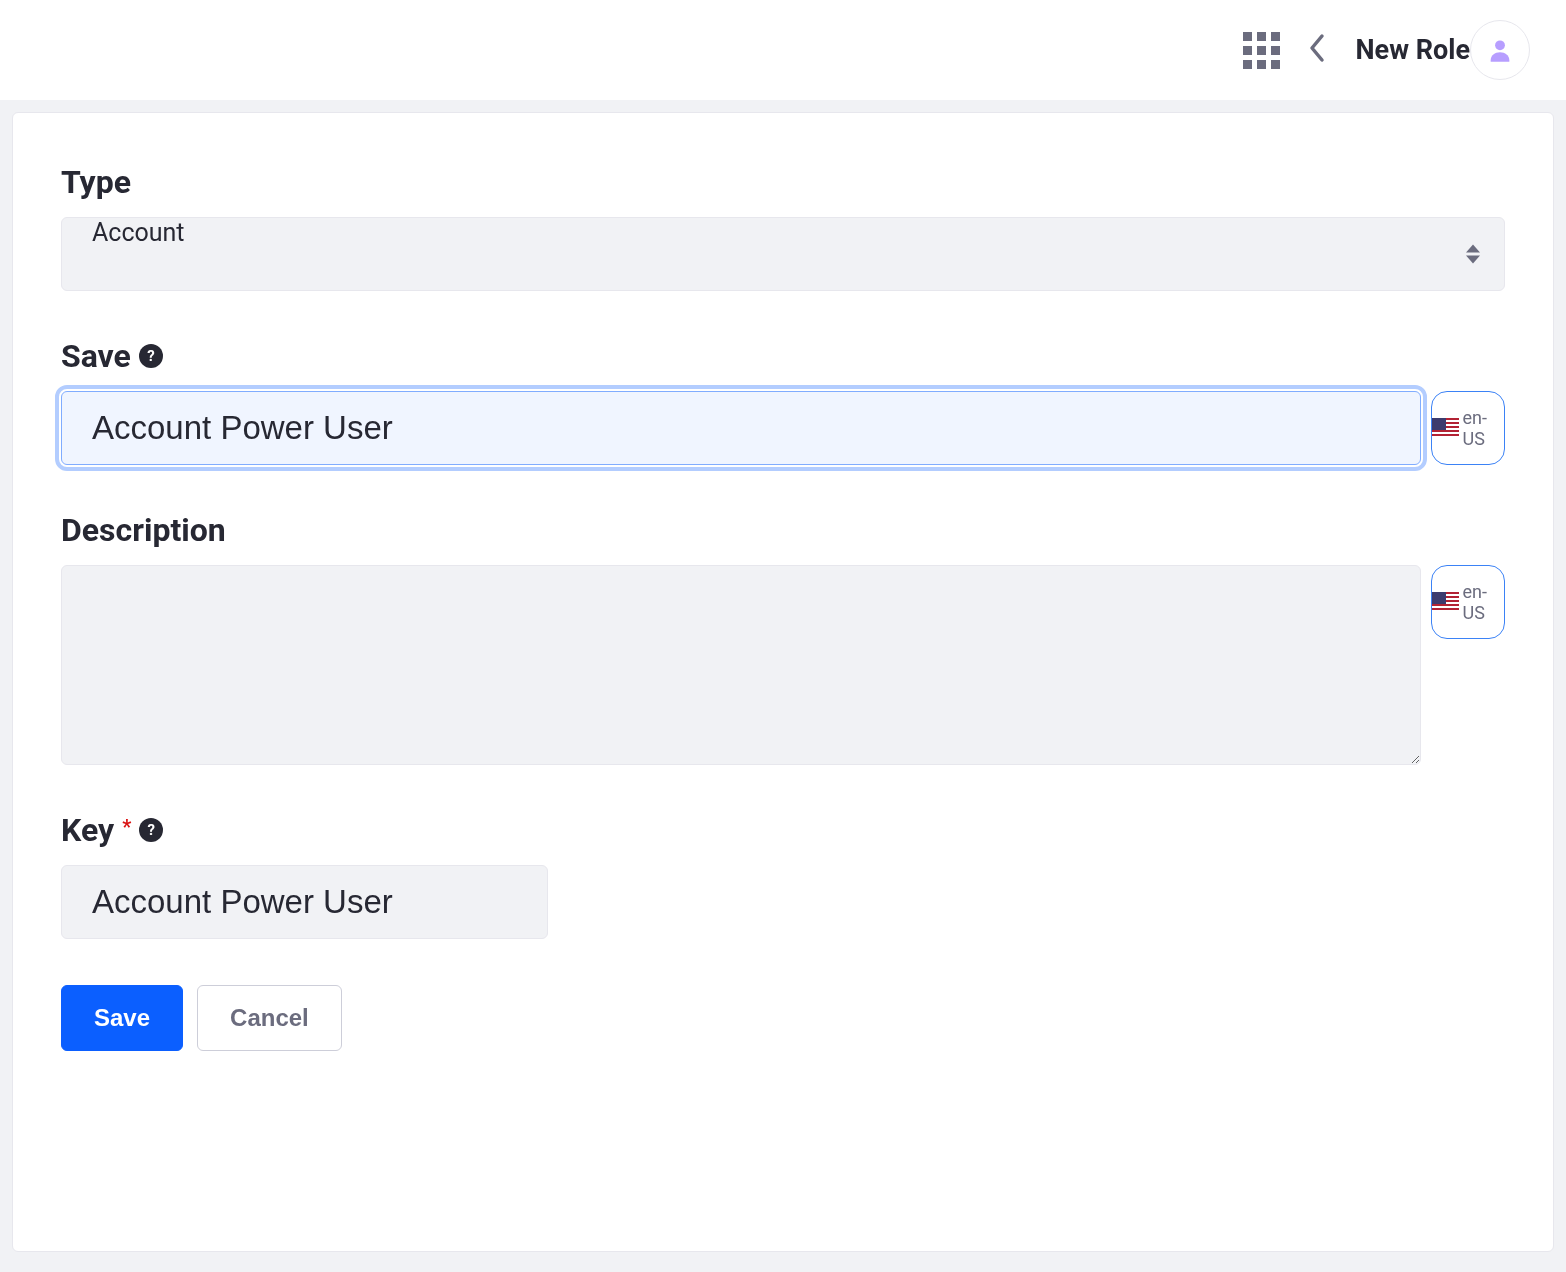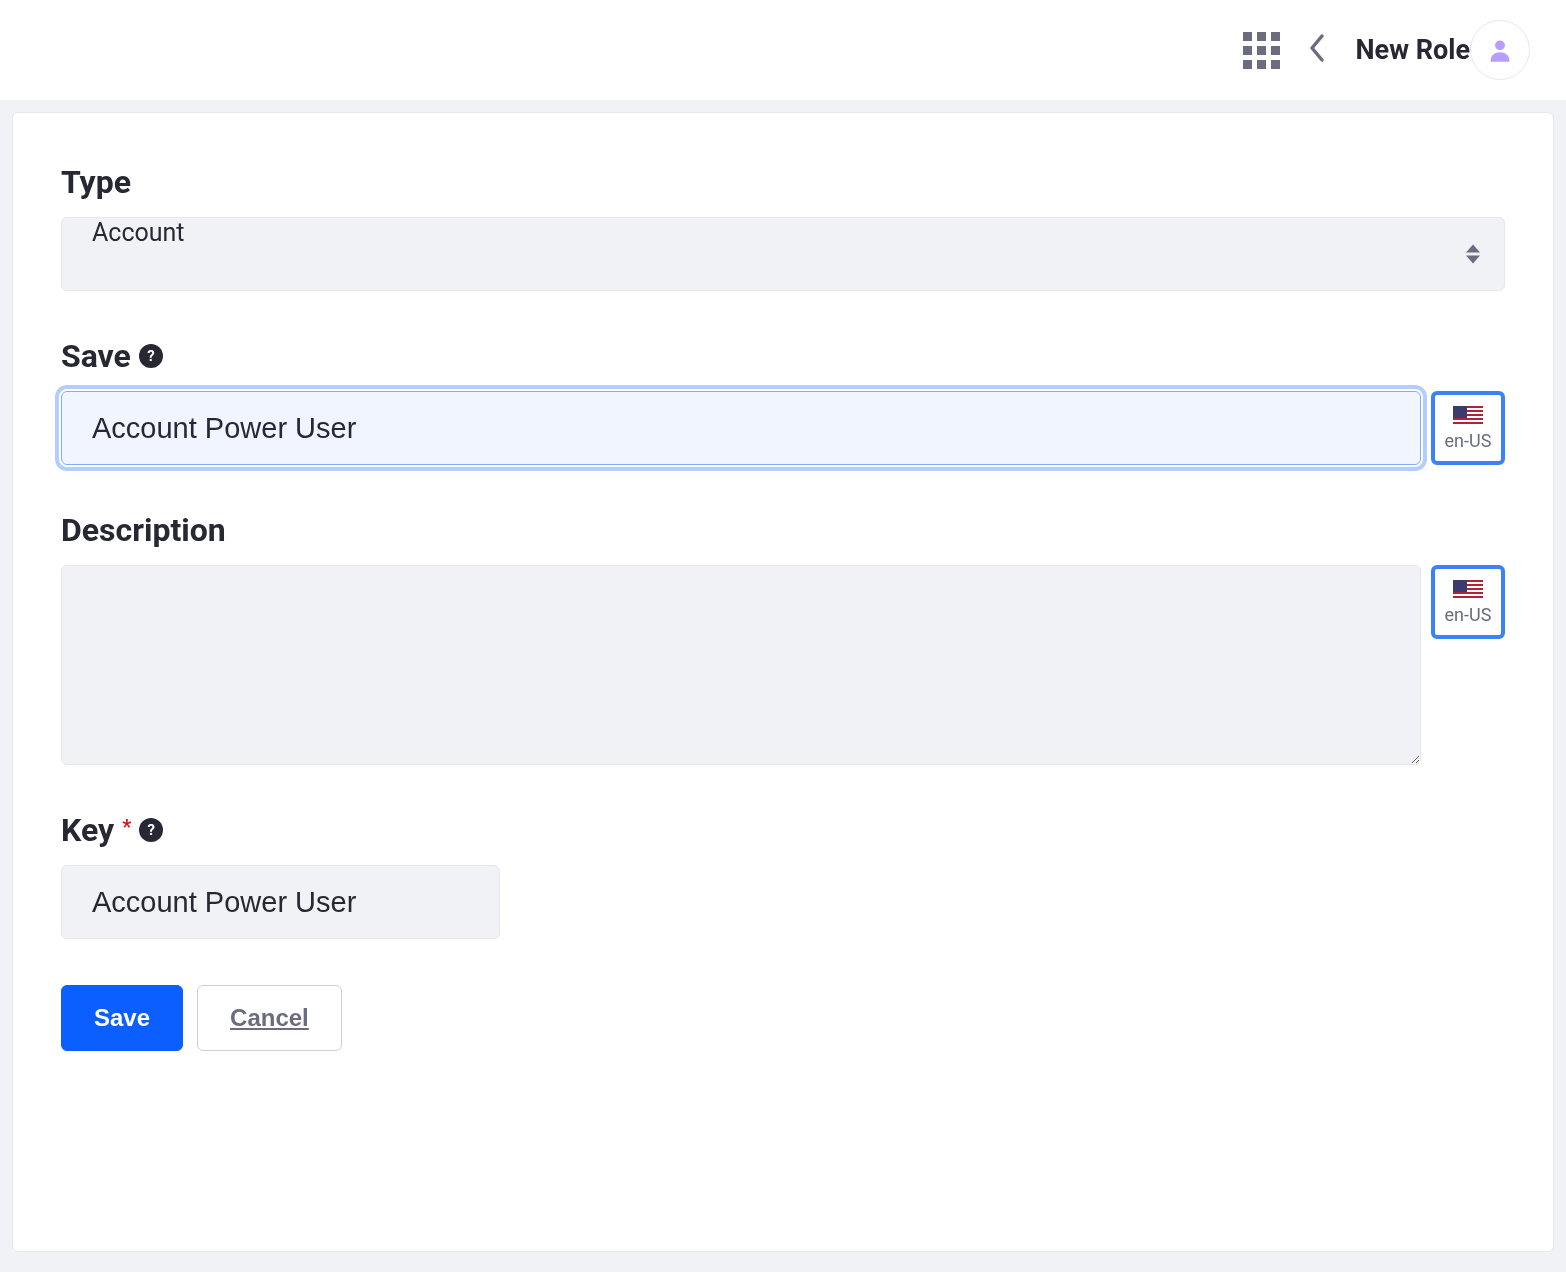--- a/index.html
+++ b/index.html
@@ -148,41 +148,41 @@
     }
     .input-row {
       display: flex;
       gap: 10px;
       align-items: flex-start;
     }
     .text-input {
       flex: 1;
       height: 74px;
       padding: 0 30px;
-      font-size: 29px;
+      font-size: 33px;
       background: #f1f2f5;
       border: 1px solid #e7e7ed;
       border-radius: 6px;
       color: #272833;
     }
     .text-input.focused {
       background: #f0f5ff;
       border: 1px solid #80acff;
       outline: 4px solid #b3cdff;
       outline-offset: 2px;
       border-radius: 6px;
     }
     .locale-badge {
       width: 74px;
       height: 74px;
-      border: 4px solid #3b82f6;
-      border-radius: 6px;
-      background: #fff;
-      display: flex;
-      flex-direction: column;
+      border: 1px solid #3b82f6;
+      border-radius: 16px;
+      background: #fff;
+      display: flex;
+      flex-direction: row;
       align-items: center;
       justify-content: center;
       gap: 4px;
       cursor: pointer;
     }
     .locale-text {
       font-size: 18px;
       color: #6b6c7e;
     }
     .textarea {
@@ -212,21 +212,20 @@
     }
     .btn-primary {
       background: #0b5fff;
       color: #fff;
       border-color: #0b5fff;
     }
     .btn-secondary {
       background: #fff;
       color: #6b6c7e;
       border-color: #cdced9;
-      text-decoration: underline;
     }
     .flag {
       width: 30px;
       height: 20px;
       position: relative;
     }
     .flag .stripes {
       position: absolute;
       inset: 0;
       background: repeating-linear-gradient(

